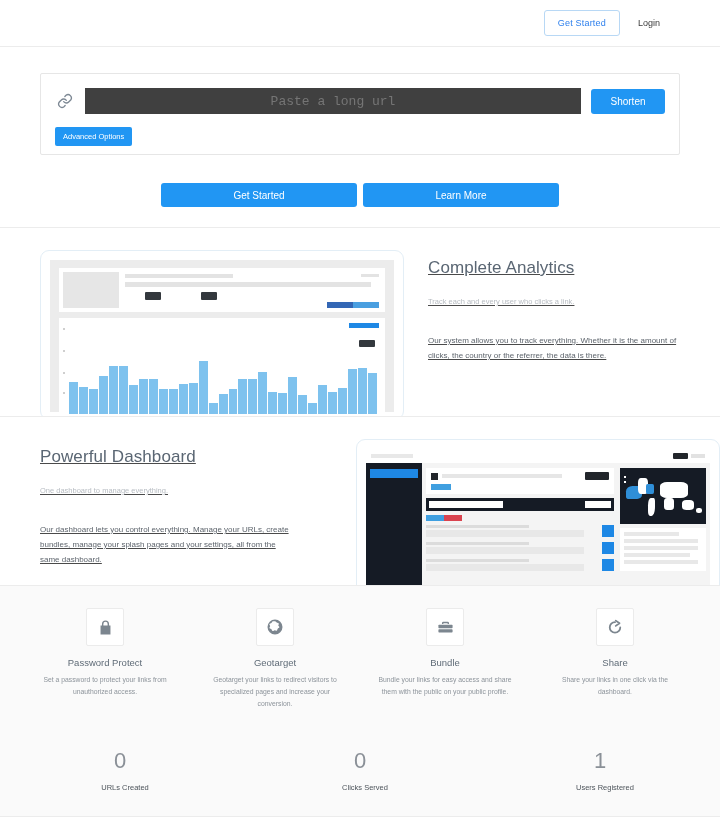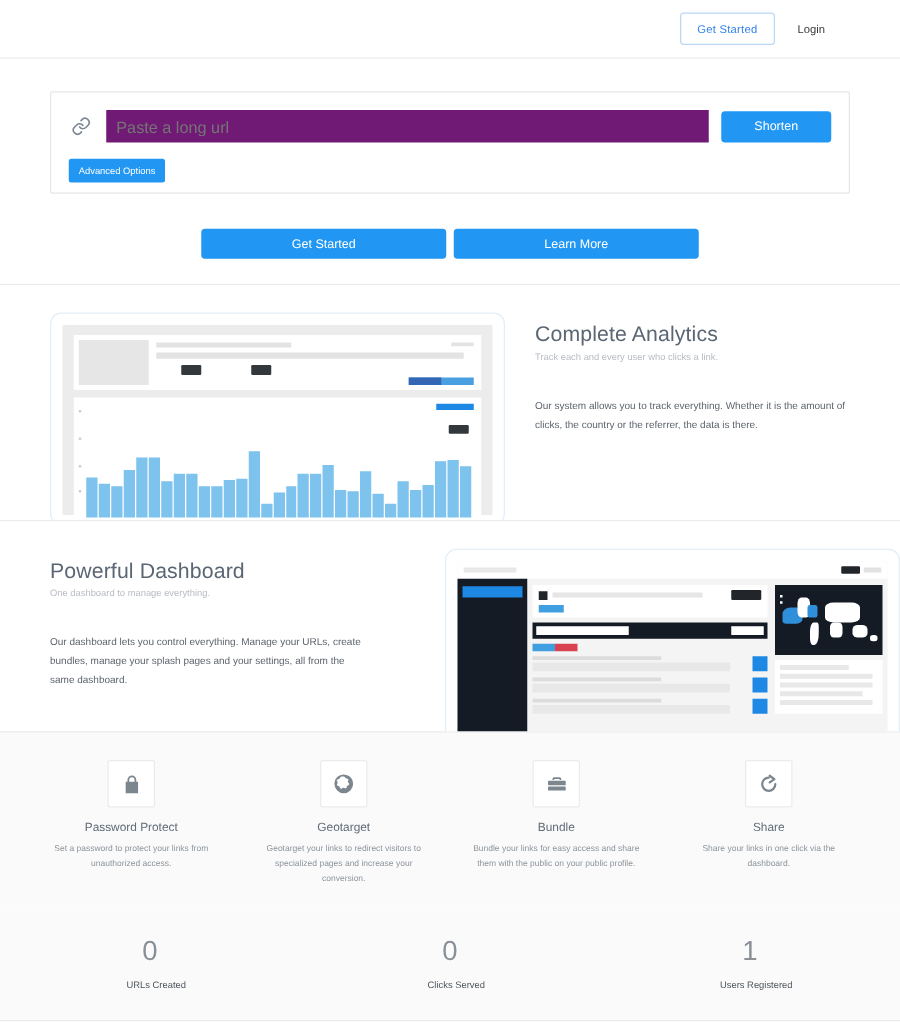--- a/index.html
+++ b/index.html
@@ -42,36 +42,37 @@
     padding: 14px 14px 0 14px;
     height: 82px;
     position: relative;
   }
   .url-row { display: flex; align-items: center; gap: 10px; }
   .link-icon { width: 20px; height: 20px; color: #7d8894; flex: 0 0 auto; display: flex; align-items: center; justify-content: center; }
   .url-input {
     flex: 1 1 auto;
     height: 26px;
     border: none;
-    background: #701a75;
+    background: #404040;
     font-size: 13px;
     color: #9a9a9a;
     padding: 0 8px;
-    font-family: Liberation Sans, sans-serif;
+    font-family: Liberation Mono, monospace;
     outline: none;
+    text-align: center;
   }
   .btn-blue {
     background: #2196f3;
     color: #fff;
     border: none;
     border-radius: 3px;
     font-size: 10px;
     cursor: pointer;
   }
-  .shorten-btn { width: 88px; height: 25px; flex: 0 0 auto; }
+  .shorten-btn { width: 74px; height: 25px; flex: 0 0 auto; }
   .adv-btn { margin-top: 13px; font-size: 7.5px; padding: 5px 8px; border-radius: 2px; }
 
   
   .cta-row {
     display: flex; gap: 6px; justify-content: center;
     margin-top: 28px; padding: 0 40px 20px 40px;
   }
   .cta-btn {
     width: 196px; height: 24px;
     font-size: 10px;
@@ -95,24 +96,24 @@
     border: 1px solid #e3eef6;
     border-radius: 9px;
     background: #fff;
     padding: 9px;
     flex: 0 0 auto;
     overflow: hidden;
   }
   .mock.left { margin-left: 40px; }
   .mock.right { margin-left: 0; }
 
-  .copy { padding: 8px 40px 0 24px; flex: 1 1 auto; }
+  .copy { padding: 8px 40px 0 24px; flex: 1 1 auto; text-decoration: underline; }
   .copy.left { padding: 8px 24px 0 40px; }
   .copy h2 { font-size: 17px; font-weight: normal; color: #5a6673; letter-spacing: .1px; }
-  .copy .sub { font-size: 7.5px; color: #b7bcc2; margin-top: 3px; }
+  .copy .sub { font-size: 7.5px; color: #b7bcc2; margin-top: 19px; }
   .copy p { font-size: 8px; color: #5d646c; line-height: 1.85; margin-top: 28px; max-width: 255px; }
 
   
   .an-outer { background: #ececec; height: 152px; padding: 8px 0 0 0; }
   .an-top { background: #fff; margin: 0 9px; height: 44px; display: flex; padding: 4px; }
   .an-thumb { width: 56px; height: 36px; background: #e6e6e6; flex: 0 0 auto; }
   .an-topright { flex: 1 1 auto; padding-left: 6px; position: relative; }
   .an-line { background: #e3e3e3; height: 4px; }
   .an-line.w1 { width: 42%; margin-top: 2px; }
   .an-line.w2 { width: 96%; margin-top: 4px; height: 5px; }

